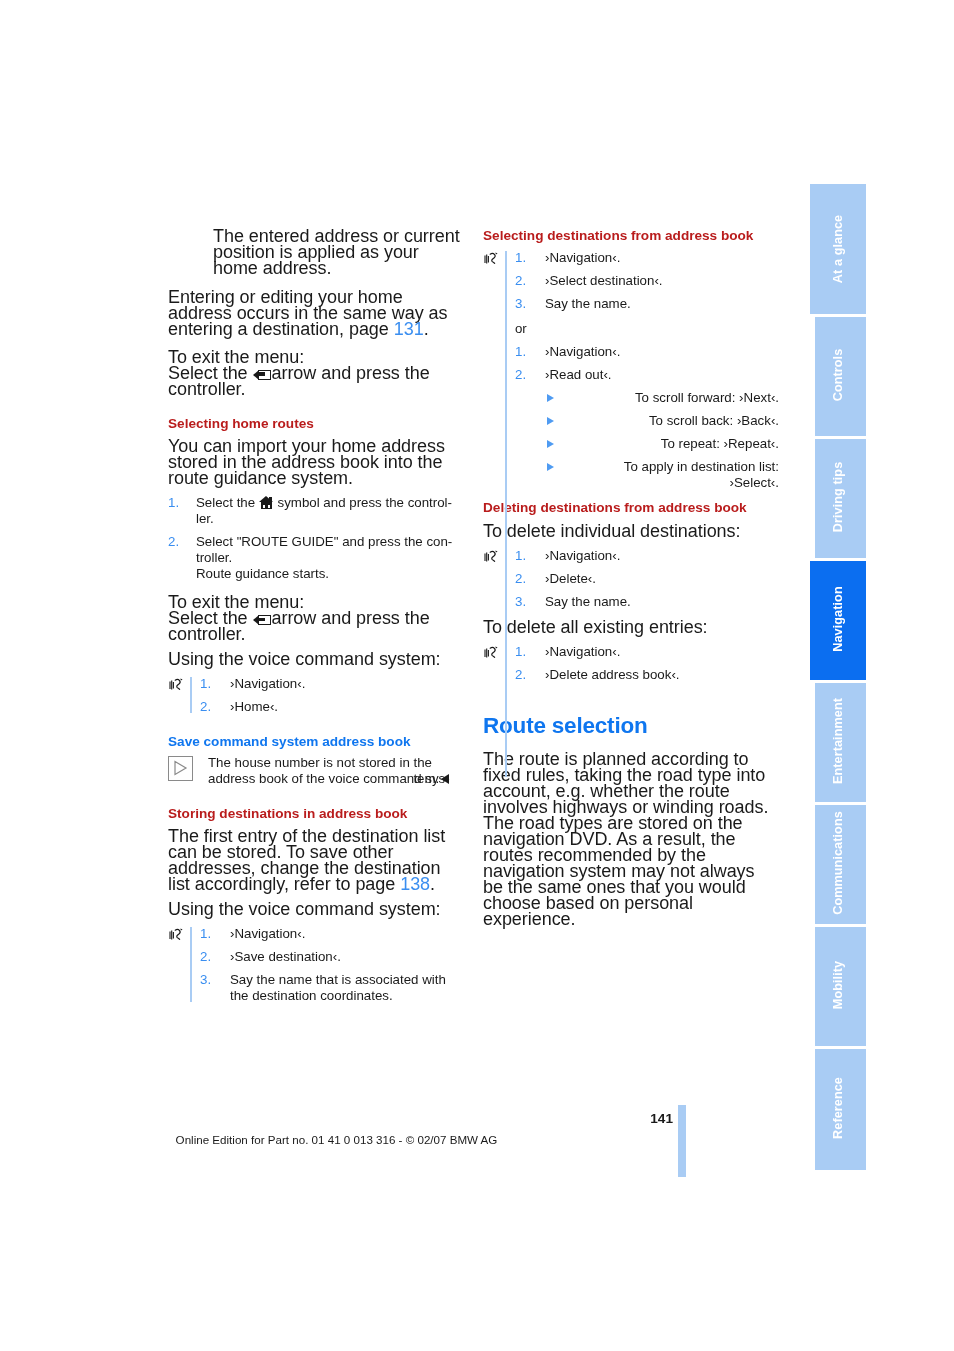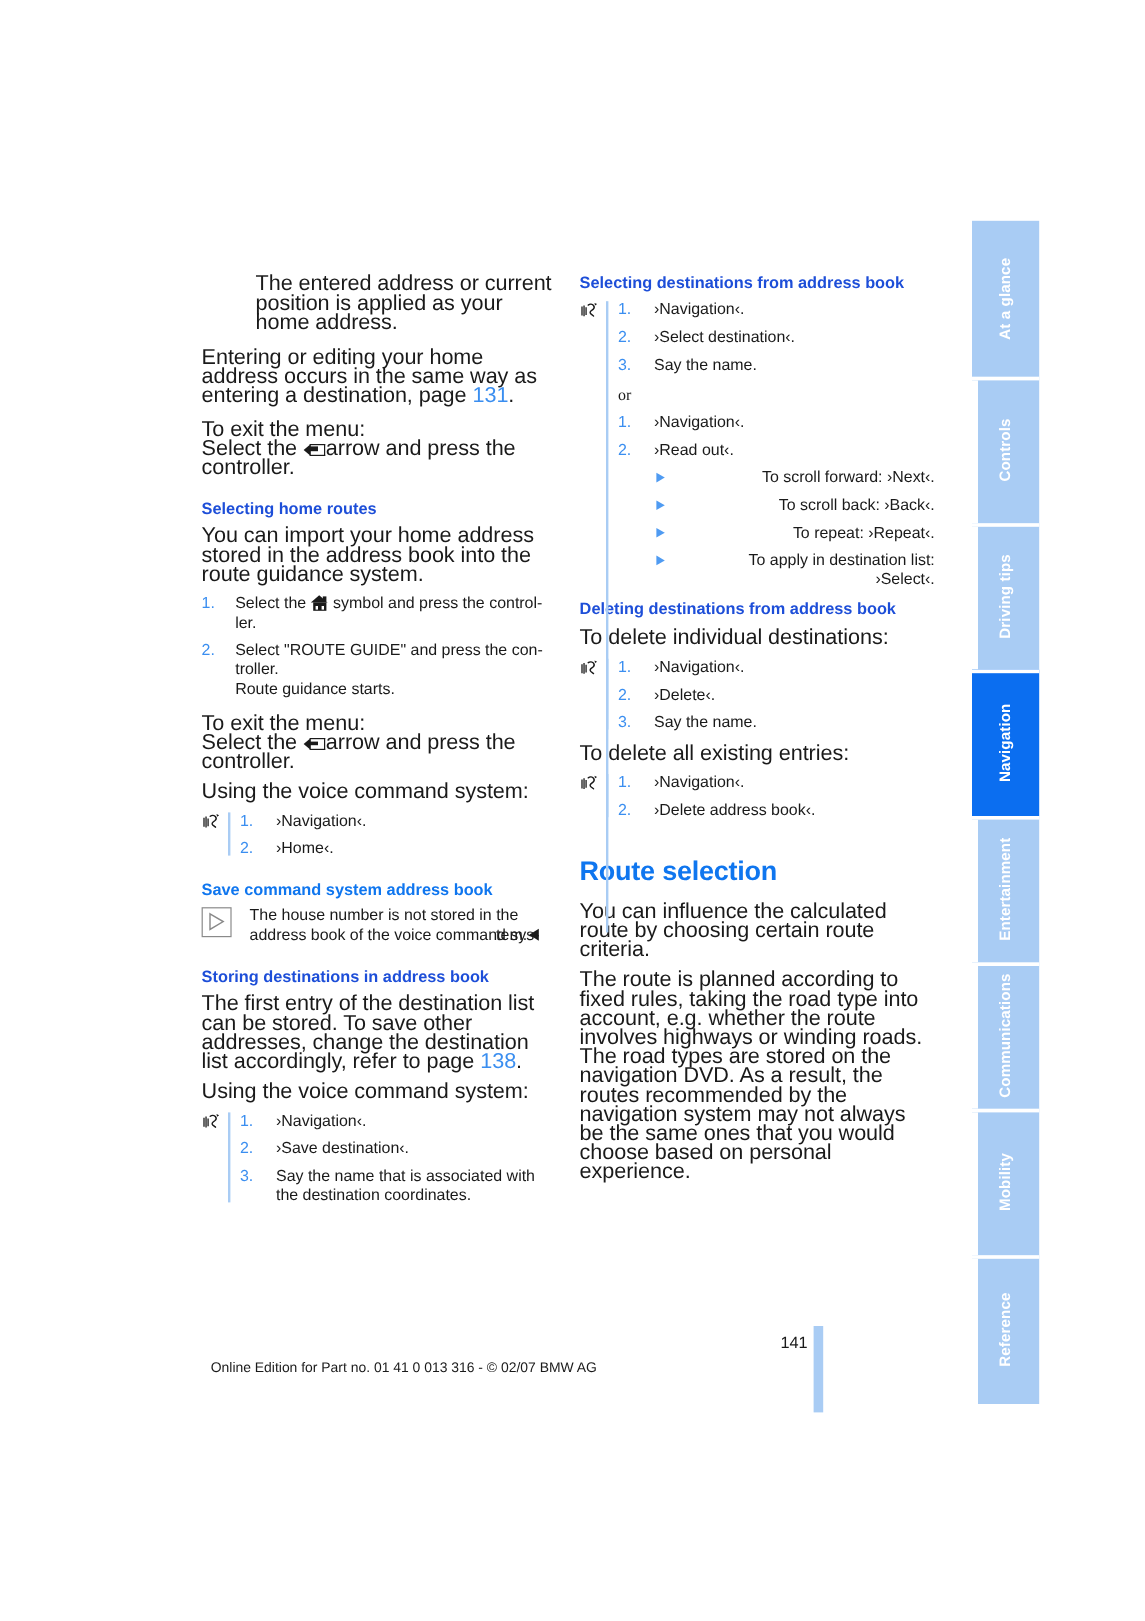--- a/index.html
+++ b/index.html
@@ -43,21 +43,21 @@
   .indent-intro {
     margin-left: 45px;
     margin-bottom: 13px;
   }
 
   
   .h-sub {          
     font-size: 13.6px;
     line-height: 16.4px;
     font-weight: bold;
-    color: #1d4ed8;
+    color: #b91c1c;
     margin: 19px 0 6px 0;
   }
   .h-sub.first { margin-top: 0; }
   .h-sub-strong {   
     font-size: 13.6px;
     line-height: 16.4px;
     font-weight: bold;
     color: #0f76ef;
     margin: 19px 0 4px 0;
   }
@@ -265,21 +265,21 @@
     background: #ffffff;
   }
 
   
   #page-number {
     position: absolute;
     left: 0; top: 1111px;
     width: 673px;
     text-align: right;
     font-size: 13.6px;
-    font-weight: normal;
+    font-weight: bold;
     color: #1a1a1a;
   }
   #footer-line {
     position: absolute;
     left: 0; top: 1133px;
     width: 673px;
     text-align: center;
     font-size: 11.6px;
     color: #1a1a1a;
   }
@@ -388,21 +388,21 @@
           <path d="M7.2 4.2 C8.6 3.2 10.6 3.4 11.6 4.6 C12.4 5.6 12.2 6.9 11.2 7.8 L9.4 9.2 C8.6 9.9 8.6 10.9 9.4 11.6 L11.6 13.3" stroke="#1a1a1a" stroke-width="1.2" fill="none" stroke-linecap="round"></path>
           <path d="M12.4 2.4 L14.6 3.4 L12.9 4.6 Z" fill="#1a1a1a"></path>
         </svg>
       </span>
       <ol class="steps">
         <li><span class="num">1.</span><span>›Navigation‹.</span></li>
         <li><span class="num">2.</span><span>›Select destination‹.</span></li>
         <li><span class="num">3.</span><span>Say the name.</span></li>
       </ol>
 
-      <p class="or-line" style="margin-top:7px;font-family:Liberation Serif, serif;">or</p>
+      <p class="or-line" style="margin-top:7px;">or</p>
 
       <ol class="steps">
         <li><span class="num">1.</span><span>›Navigation‹.</span></li>
         <li><span class="num">2.</span><span>›Read out‹.</span>
           <ul class="tri-list">
             <li><span class="tri"></span><span>To scroll forward: ›Next‹.</span></li>
             <li><span class="tri"></span><span>To scroll back: ›Back‹.</span></li>
             <li><span class="tri"></span><span>To repeat: ›Repeat‹.</span></li>
             <li><span class="tri"></span><span>To apply in destination list: ›Select‹.</span></li>
           </ul>
@@ -442,21 +442,20 @@
         </svg>
       </span>
       <ol class="steps">
         <li><span class="num">1.</span><span>›Navigation‹.</span></li>
         <li><span class="num">2.</span><span>›Delete address book‹.</span></li>
       </ol>
     </div>
 
     <div class="h-main">Route selection</div>
 
-    <p>You can influence the calculated route by choosing certain route criteria.</p>
     <p>The route is planned according to fixed rules, taking the road type into account, e.g. whether the route involves highways or winding roads. The road types are stored on the navigation DVD. As a result, the routes recommended by the navigation system may not always be the same ones that you would choose based on personal experience.</p>
 
   </div>
 
   <div id="tabs">
     <div class="tab" style="top:0px; height:130px;">
       <span class="tab-label">At a glance</span>
     </div>
     <div class="tab" style="top:130px; height:122px;">
       <span class="tab-sep"></span>

